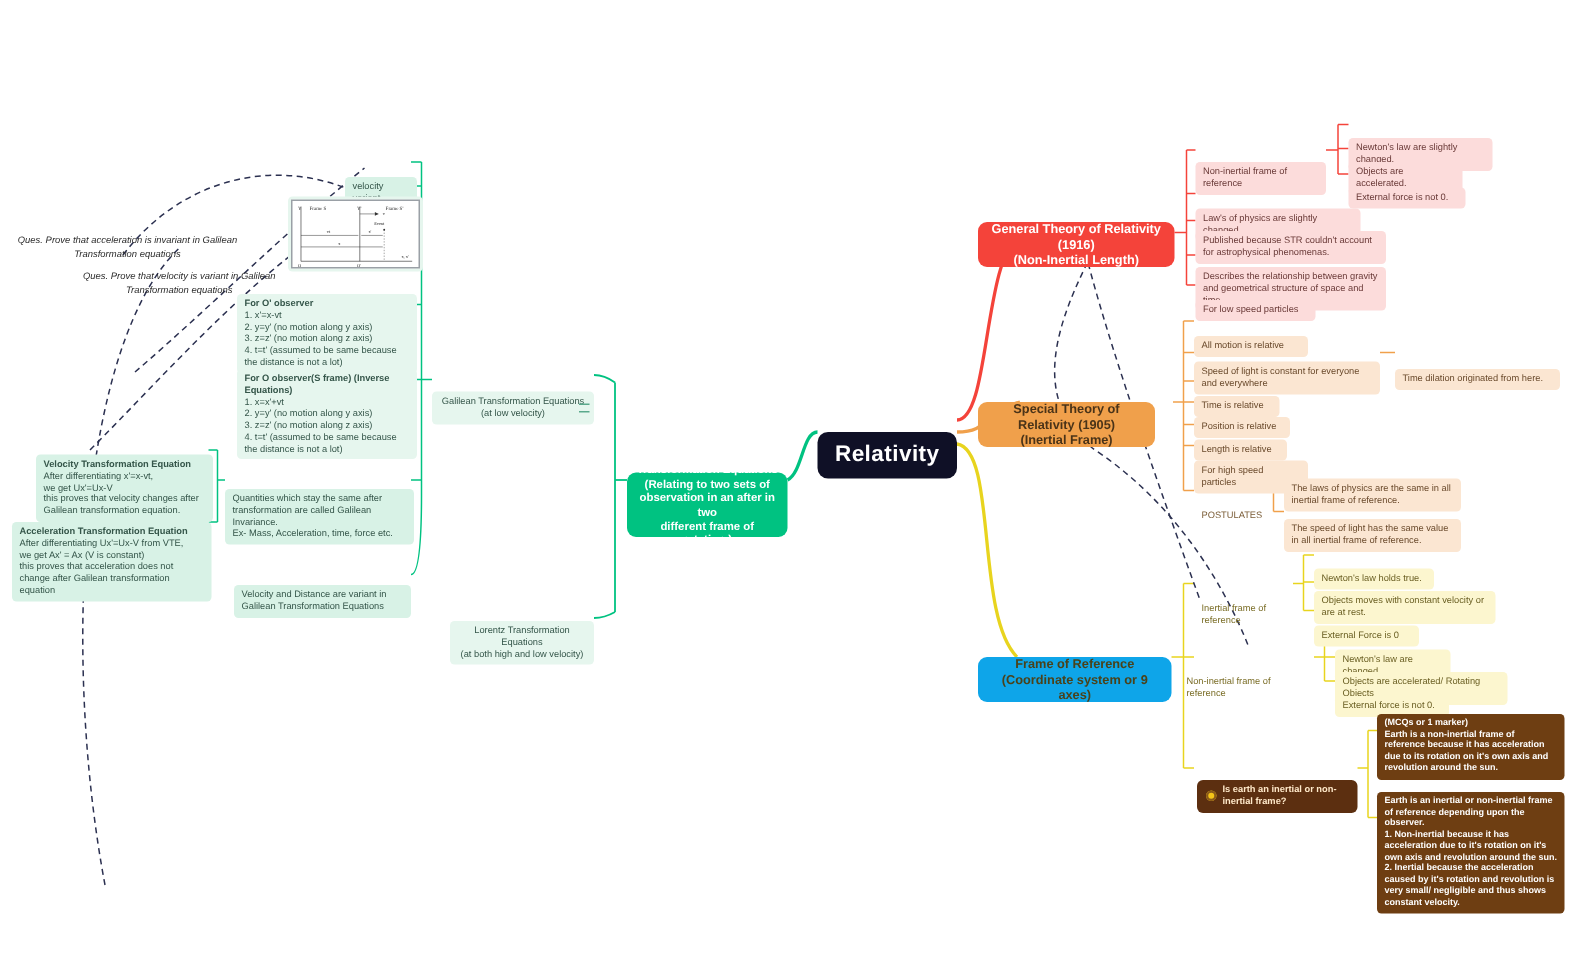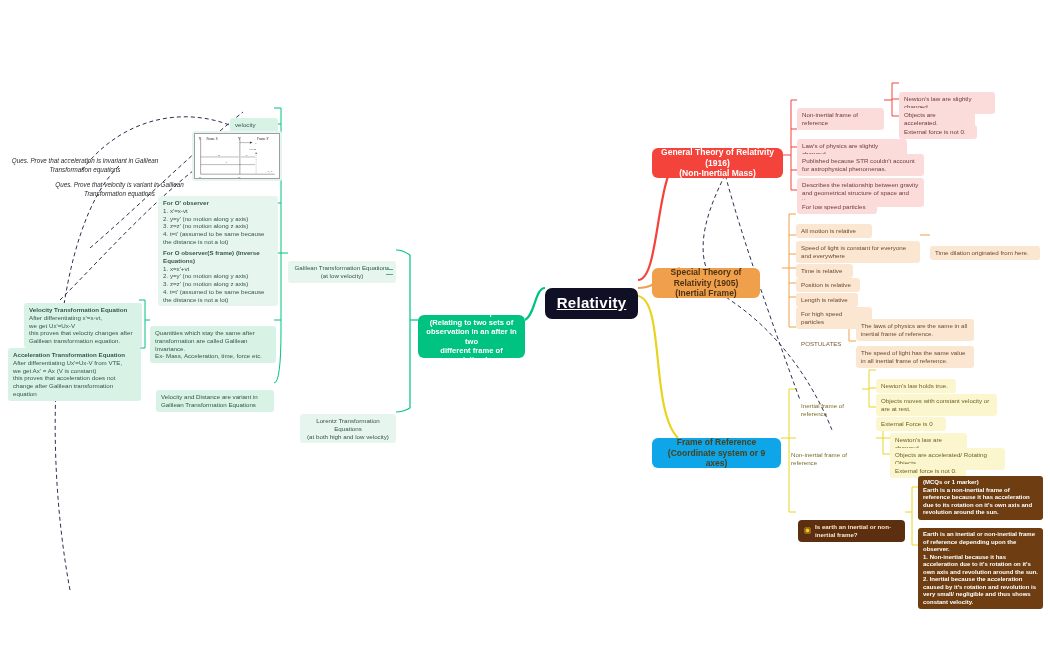--- a/index.html
+++ b/index.html
@@ -5,21 +5,21 @@
   html,body{margin:0;padding:0;background:#ffffff;}
   body{width:1050px;height:650px;position:relative;overflow:hidden;
        font-family:"Liberation Sans",sans-serif;color:#3a3a3a;}
   #canvas{position:absolute;inset:0;}
   svg#edges{position:absolute;left:0;top:0;width:1050px;height:650px;pointer-events:none;}
   .node{position:absolute;box-sizing:border-box;line-height:1.25;margin-top:15px;}
 
   
   .root{background:#0f1026;color:#ffffff;border-radius:7px;
         font-size:15px;font-weight:bold;display:flex;align-items:center;
-        justify-content:center;letter-spacing:.3px;text-decoration:underline;}
+        justify-content:center;letter-spacing:.3px;}
 
   
   .l1{border-radius:6px;display:flex;align-items:center;justify-content:center;
       text-align:center;font-size:8.5px;font-weight:bold;padding:4px 6px;}
   .l1.red{background:#f4433a;color:#ffffff;}
   .l1.orange{background:#f0a04b;color:#4a3318;}
   .l1.yellow{background:#0ea5e9;color:#4a421a;}
   .l1.green{background:#00c281;color:#ffffff;font-weight:bold;}
 
   
@@ -141,32 +141,32 @@
   <path d="M722 162 C 735 215 760 290 800 400" stroke="#2b3050" stroke-width="1" fill="none" stroke-dasharray="4,3"></path>
   <path d="M725 175 C 700 225 690 270 730 300 C 790 340 820 400 832 430" stroke="#2b3050" stroke-width="1" fill="none" stroke-dasharray="4,3"></path>
   <polygon points="718,160 722,151 726,161" fill="#2b3050"></polygon>
   <polygon points="726,283 730,275 734,285" fill="#2b3050"></polygon>
 </svg>
 
 <div class="node root" style="left:545px;top:273px;width:93px;height:31px;">Relativity</div>
 
 <div class="node l1 red" style="left:652px;top:133px;width:131px;height:30px;flex-direction:column;">
   <span class="ln">General Theory of Relativity (1916)</span>
-  <span class="ln">(Non-Inertial Mass)</span>
+  <span class="ln">(Non-Inertial Length)</span>
 </div>
 <div class="node chip red" style="left:797px;top:93px;width:87px;">Non-inertial frame of reference</div>
 <div class="node chip red" style="left:899px;top:77px;width:96px;">Newton's law are slightly changed.</div>
 <div class="node chip red" style="left:899px;top:93px;width:76px;">Objects are accelerated.</div>
 <div class="node chip red" style="left:899px;top:110px;width:78px;">External force is not 0.</div>
 <div class="node chip red" style="left:797px;top:124px;width:110px;">Law's of physics are slightly changed.</div>
 <div class="node chip red" style="left:797px;top:139px;width:127px;">Published because STR couldn't account for astrophysical phenomenas.</div>
 <div class="node chip red" style="left:797px;top:163px;width:127px;">Describes the relationship between gravity and geometrical structure of space and time.</div>
 <div class="node chip red" style="left:797px;top:185px;width:80px;">For low speed particles</div>
 
-<div class="node l1 orange" style="left:652px;top:253px;width:108px;height:30px;flex-direction:column;">
+<div class="node l1 orange" style="left:652px;top:253px;width:118px;height:30px;flex-direction:column;">
   <span class="ln">Special Theory of Relativity (1905)</span>
   <span class="ln">(Inertial Frame)</span>
 </div>
 <div class="node chip orange" style="left:796px;top:209px;width:76px;">All motion is relative</div>
 <div class="node chip orange" style="left:796px;top:226px;width:124px;">Speed of light is constant for everyone and everywhere</div>
 <div class="node chip orange" style="left:930px;top:231px;width:110px;">Time dilation originated from here.</div>
 <div class="node chip orange" style="left:796px;top:249px;width:57px;">Time is relative</div>
 <div class="node chip orange" style="left:796px;top:263px;width:64px;">Position is relative</div>
 <div class="node chip orange" style="left:796px;top:278px;width:62px;">Length is relative</div>
 <div class="node chip orange" style="left:796px;top:292px;width:76px;">For high speed particles</div>

